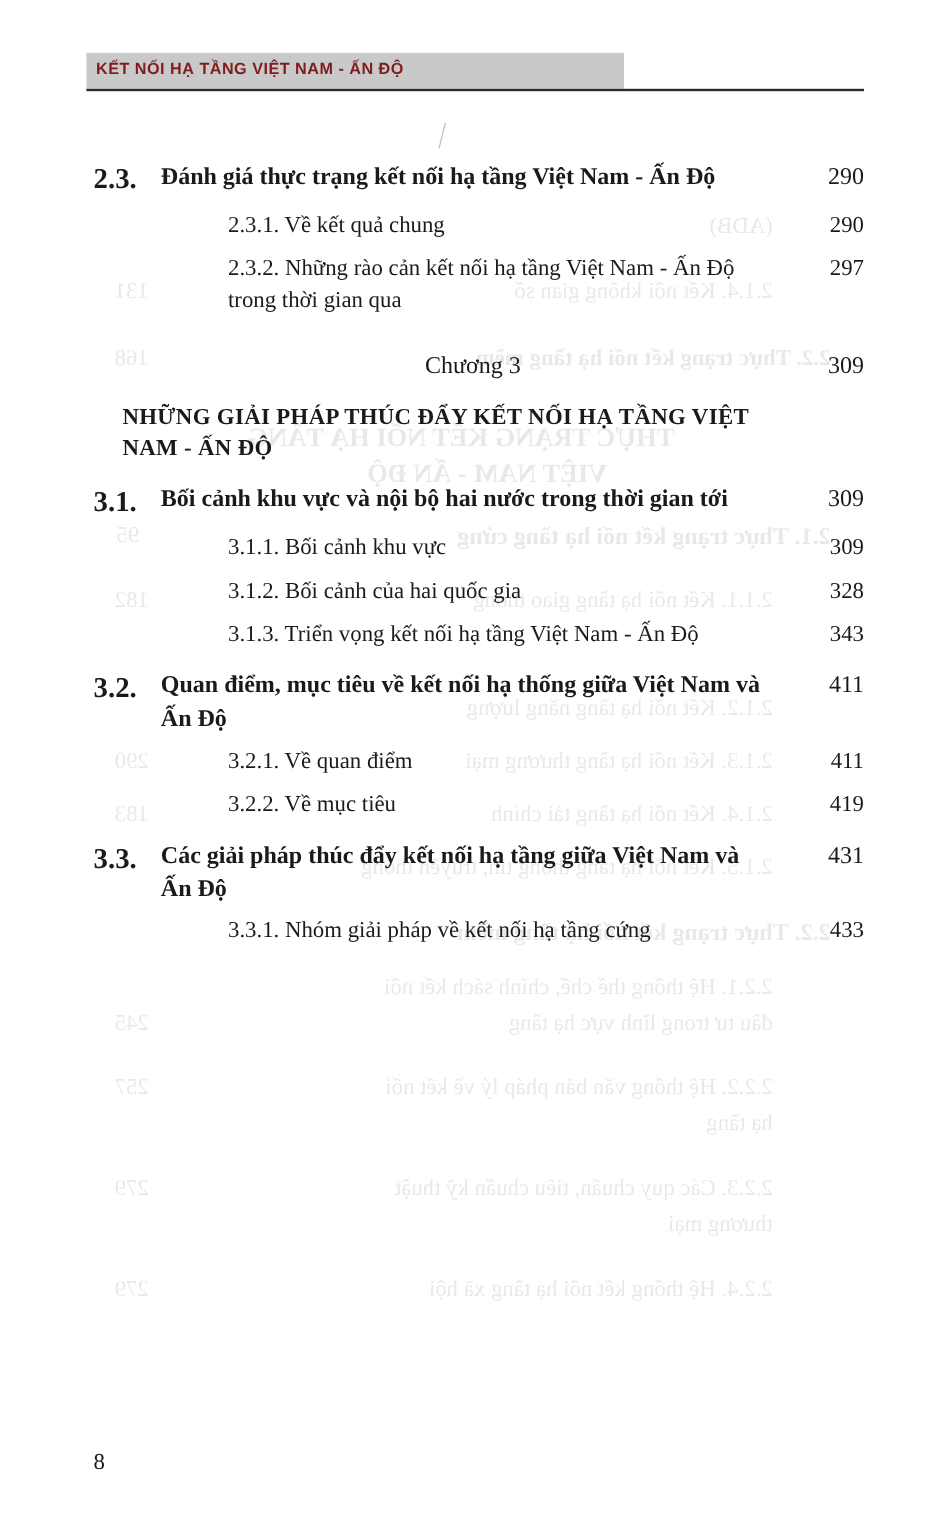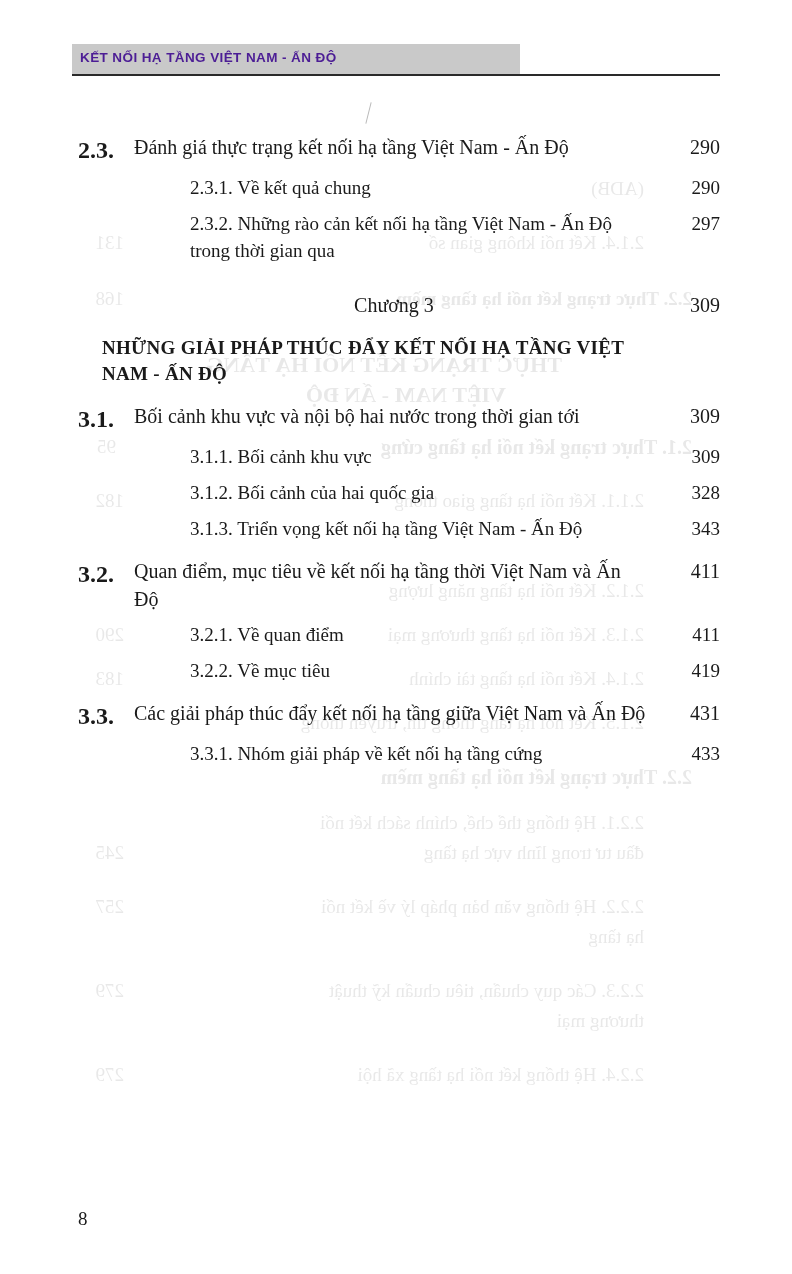--- a/index.html
+++ b/index.html
@@ -34,21 +34,21 @@
   }
   .header-text {
     position: absolute;
     left: 80px;
     top: 50px;
     width: 440px;
     font-family: "Liberation Sans", sans-serif;
     font-weight: bold;
     font-size: 13.5px;
     letter-spacing: 0.4px;
-    color: #4c1d95;
+    color: #7f1d1d;
     white-space: nowrap;
   }
   .header-rule {
     position: absolute;
     left: 72px;
     top: 74px;
     width: 648px;
     height: 1.6px;
     background: #2a2a2a;
   }
@@ -101,21 +101,21 @@
   }
   .page-col {
     flex: 0 0 64px;
     text-align: right;
     line-height: 1.38;
     font-size: 20px;
   }
 
   
   .lv1 .title-col {
-    font-weight: normal;
+    font-weight: bold;
     font-size: 20px;
   }
   .lv1 .page-col { font-weight: normal; }
   .lv1 { margin-top: 16px; margin-bottom: 8px; }
 
   
   .lv2 .num-col { width: 62px; }
   .lv2 .title-col {
     font-size: 19px;
     padding-left: 56px;
@@ -256,21 +256,21 @@
     </div>
 
     <div class="row lv2">
       <div class="num-col"></div>
       <div class="title-col">3.1.3. Triển vọng kết nối hạ tầng Việt Nam - Ấn Độ</div>
       <div class="page-col">343</div>
     </div>
 
     <div class="row lv1">
       <div class="num-col">3.2.</div>
-      <div class="title-col">Quan điểm, mục tiêu về kết nối hạ tầng thời Việt Nam và Ấn Độ</div>
+      <div class="title-col">Quan điểm, mục tiêu về kết nối hạ thống giữa Việt Nam và Ấn Độ</div>
       <div class="page-col">411</div>
     </div>
 
     <div class="row lv2">
       <div class="num-col"></div>
       <div class="title-col">3.2.1. Về quan điểm</div>
       <div class="page-col">411</div>
     </div>
 
     <div class="row lv2">

